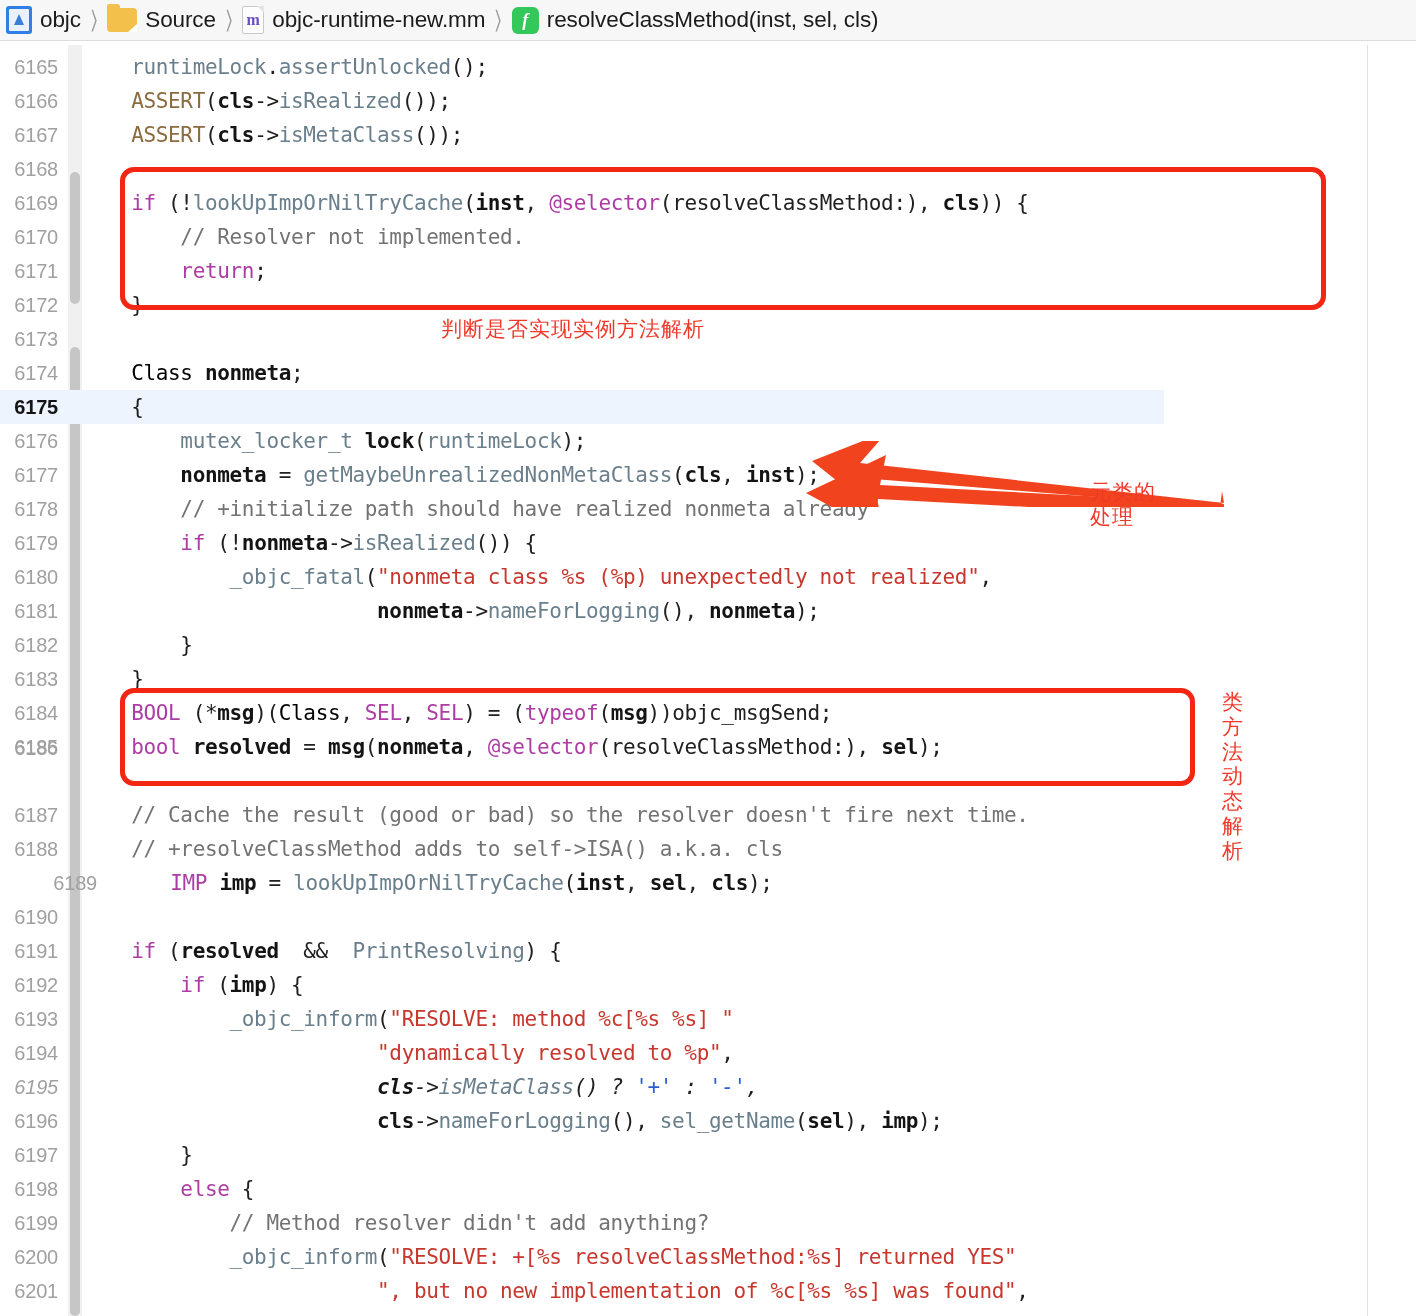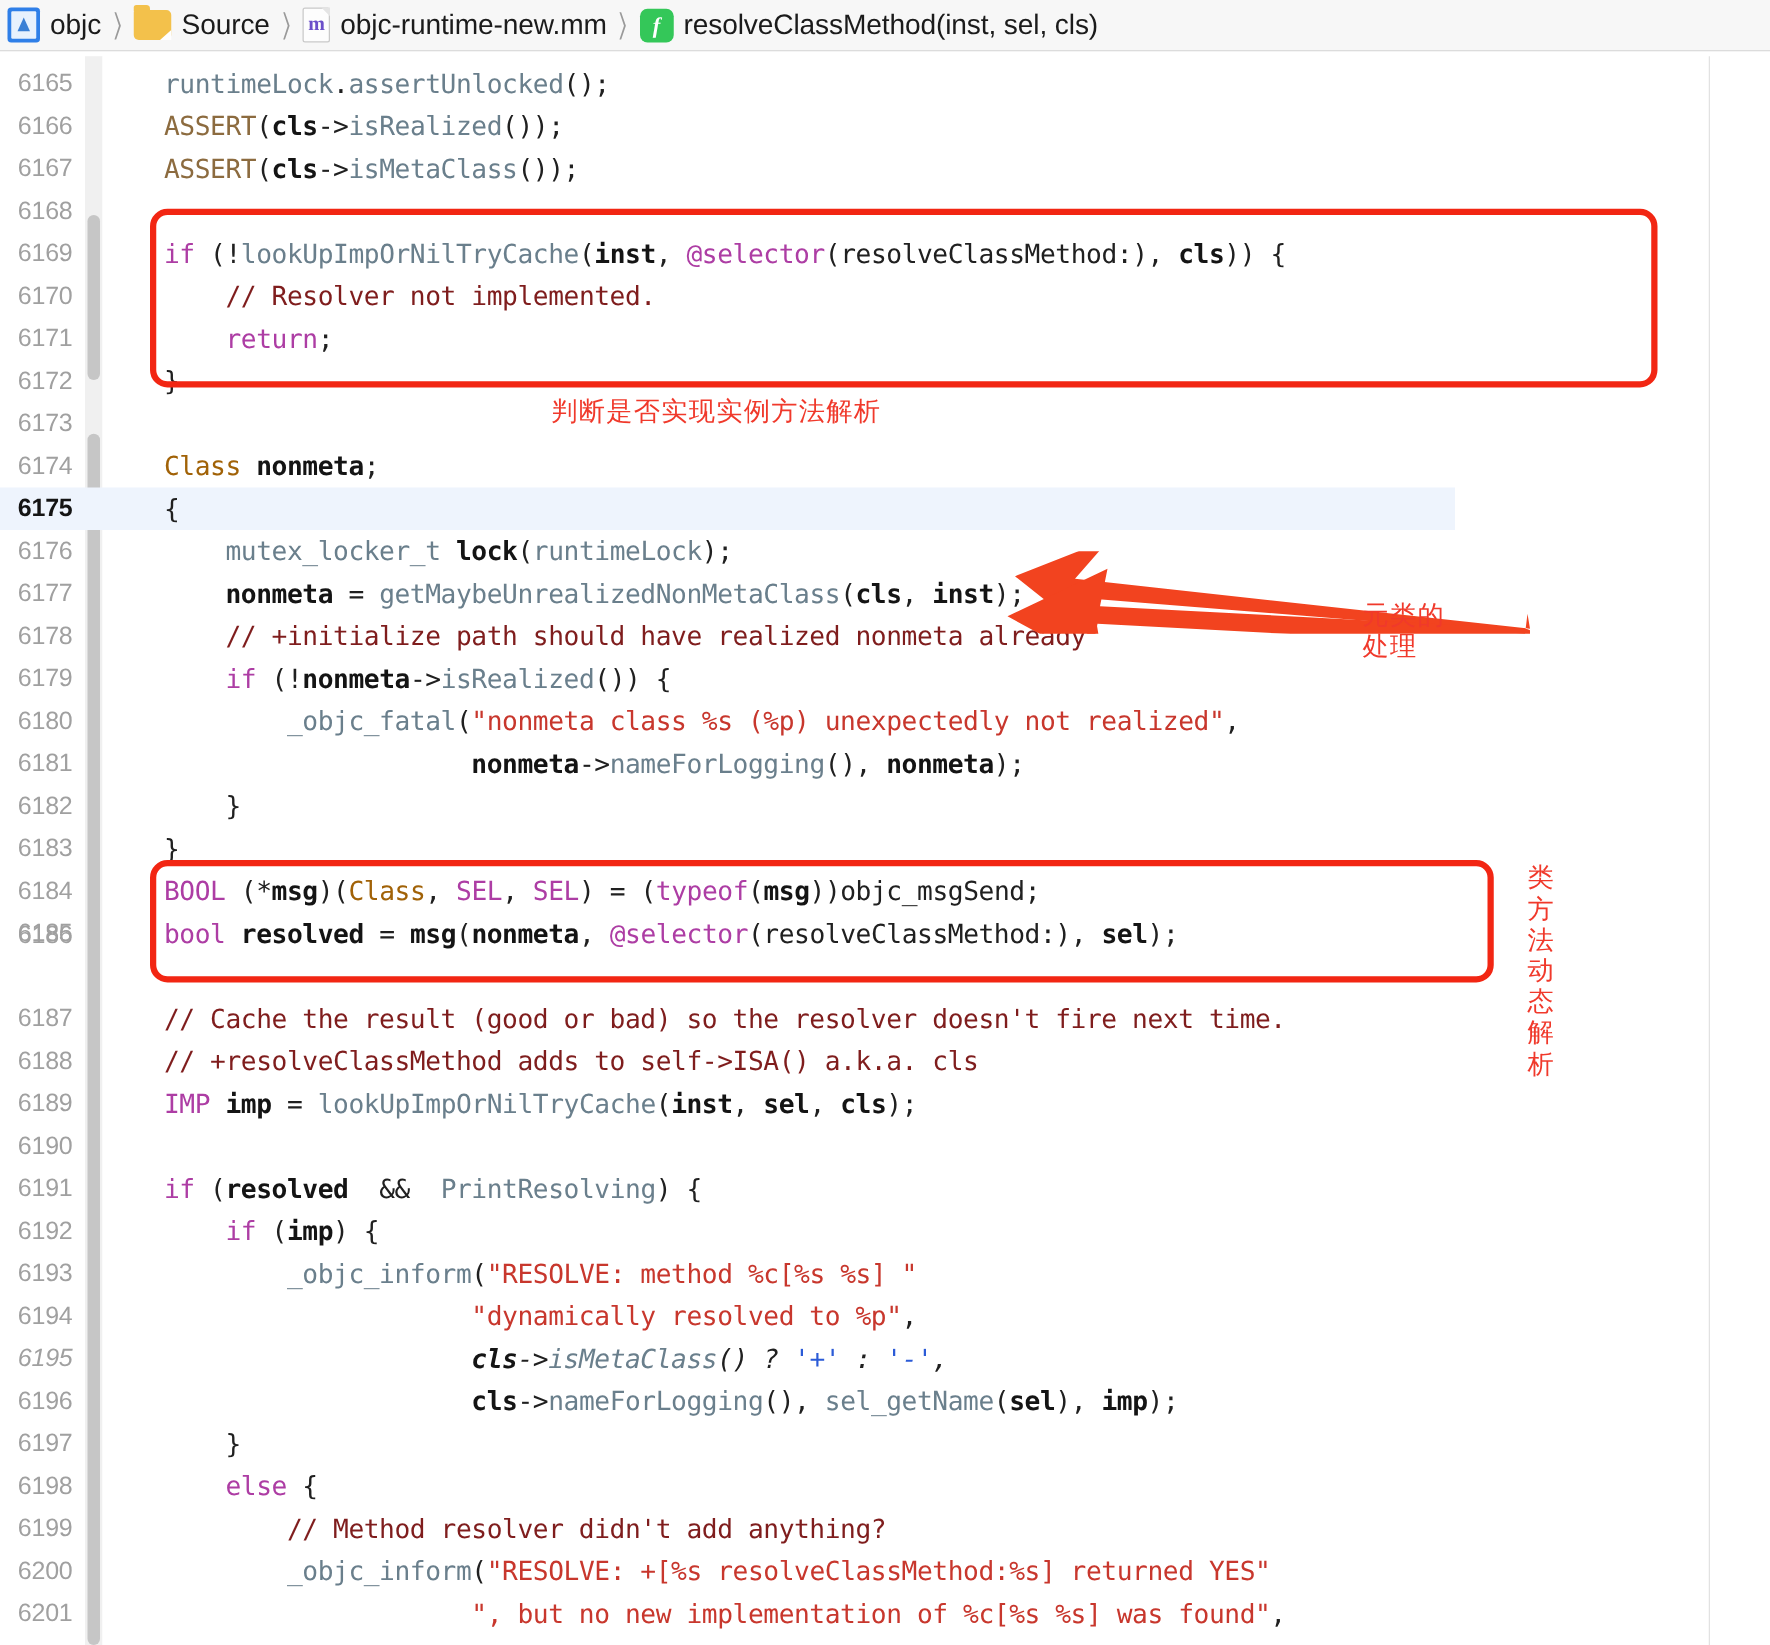--- a/index.html
+++ b/index.html
@@ -187,25 +187,25 @@
     height: 34px; line-height: 34px;
     font-family: "DejaVu Sans Mono", monospace;
     font-size: 21px;
     color: #202020;
     white-space: pre;
     letter-spacing: -0.35px;
   }
 
   
   .t-kw      { color: #ad3da4; }            
-  .t-cm      { color: #7f1d1d; }            
+  .t-cm      { color: #737373; }            
   .t-str     { color: #c8372d; }            
   .t-chr     { color: #2b5bd7; }            
   .t-fn      { color: #6a7f8c; }            
-  .t-type    { color: #a16207; }            
+  .t-type    { color: #000000; }            
   .t-macro   { color: #8c6b3f; }            
   .t-var     { color: #141414; font-weight: 700; } 
   .t-pl      { color: #202020; }            
 
   
   .redbox {
     position: absolute;
     border: 5px solid #f22613;
     border-radius: 14px;
     pointer-events: none;
@@ -362,21 +362,21 @@
         <div class="code"></div>
       </div>
       <div class="line" style="top: 753px;">
         <div class="lineno">6187</div>
         <div class="code"><span class="t-pl">    </span><span class="t-cm">// Cache the result (good or bad) so the resolver doesn't fire next time.</span></div>
       </div>
       <div class="line" style="top: 787px;">
         <div class="lineno">6188</div>
         <div class="code"><span class="t-pl">    </span><span class="t-cm">// +resolveClassMethod adds to self-&gt;ISA() a.k.a. cls</span></div>
       </div>
-      <div class="line" style="top: 821px;">
+      <div class="line" style="top: 821px; margin-left: 39px;">
         <div class="lineno">6189</div>
         <div class="code"><span class="t-pl">    </span><span class="t-kw">IMP</span><span class="t-pl"> </span><span class="t-var">imp</span><span class="t-pl"> = </span><span class="t-fn">lookUpImpOrNilTryCache</span><span class="t-pl">(</span><span class="t-var">inst</span><span class="t-pl">, </span><span class="t-var">sel</span><span class="t-pl">, </span><span class="t-var">cls</span><span class="t-pl">);</span></div>
       </div>
       <div class="line" style="top: 855px;">
         <div class="lineno">6190</div>
         <div class="code"></div>
       </div>
       <div class="line" style="top: 889px;">
         <div class="lineno">6191</div>
         <div class="code"><span class="t-pl">    </span><span class="t-kw">if</span><span class="t-pl"> (</span><span class="t-var">resolved</span><span class="t-pl">  &amp;&amp;  </span><span class="t-fn">PrintResolving</span><span class="t-pl">) {</span></div>

